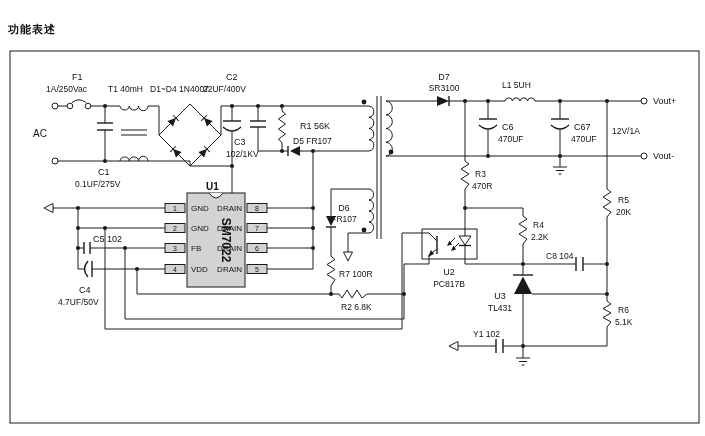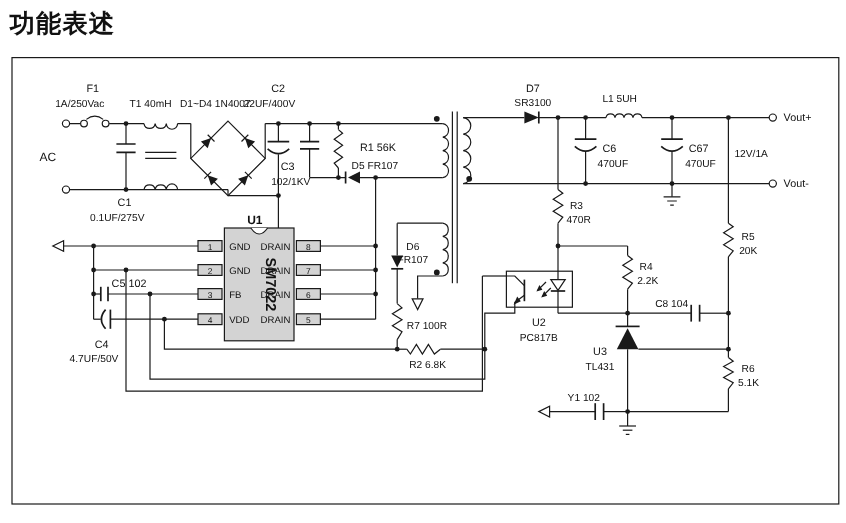--- a/index.html
+++ b/index.html
@@ -1,17 +1,17 @@
 <!DOCTYPE html>
 <html><head>
 <meta charset="utf-8">
 <style>
   html,body{margin:0;padding:0;background:#fff;}
   body{width:705px;height:436px;font-family:"Liberation Sans","DejaVu Sans",sans-serif;color:#111;}
-  #page-title{font-weight:bold;font-size:21px;margin:6px 0 0 8px;letter-spacing:1px;}
+  #page-title{font-weight:bold;font-size:11px;margin:22px 0 0 8px;letter-spacing:1px;}
   svg{display:block;}
   .w{stroke:#1a1a1a;stroke-width:1;fill:none;}
   .w2{stroke:#1a1a1a;stroke-width:1.4;fill:none;}
   .fillb{fill:#1a1a1a;stroke:none;}
   .open{fill:#ffffff;stroke:#1a1a1a;stroke-width:1;}
   .graybox{fill:#d3d3d3;stroke:#1a1a1a;stroke-width:1;}
   .dot{fill:#1a1a1a;stroke:none;}
   text{fill:#111;font-family:"Liberation Sans","DejaVu Sans",sans-serif;}
   .t9{font-size:9px;}
   .t85{font-size:8.5px;}

